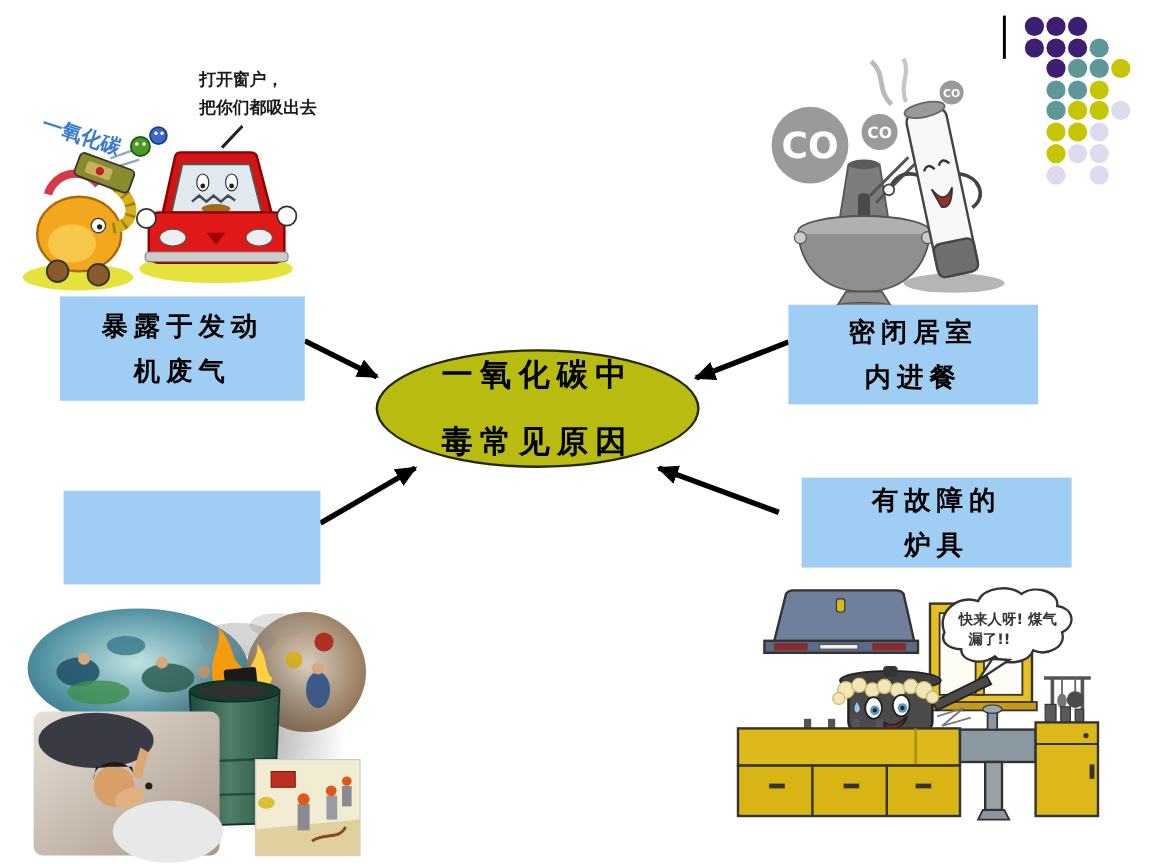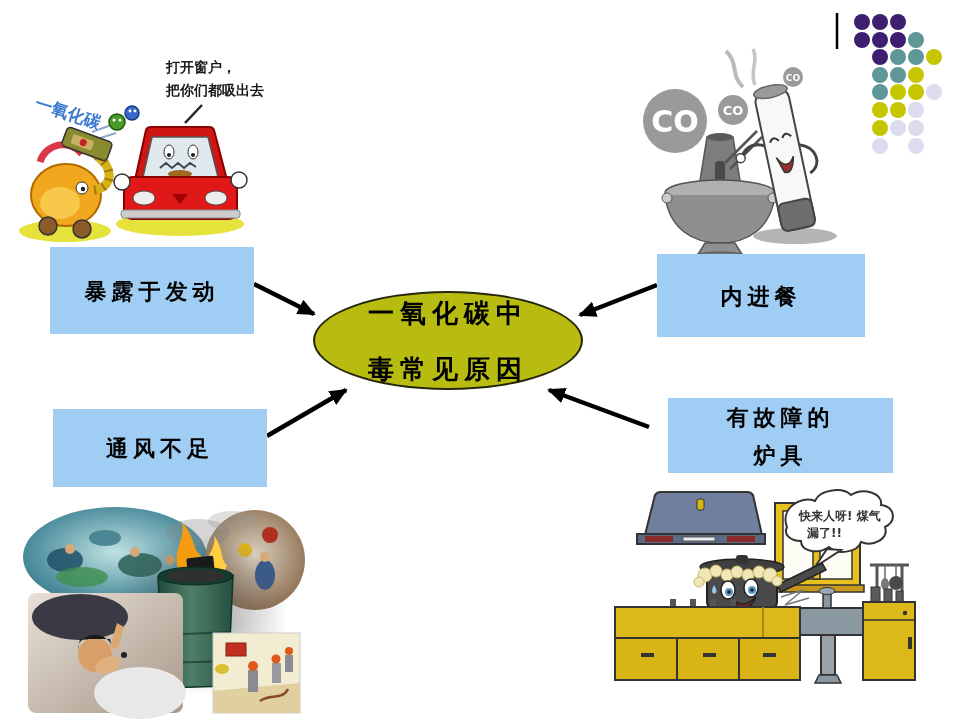--- a/index.html
+++ b/index.html
@@ -169,26 +169,27 @@
     <line x1="649" y1="427" x2="549" y2="390" stroke="#000" stroke-width="4.5" marker-end="url(#ah)"></line>
   </svg>
 
   <div class="center-ellipse">
     <div>一氧化碳中</div>
     <div>毒常见原因</div>
   </div>
 
   <div class="cause-box" style="left:50px;top:247px;width:204px;height:87px">
     <div>暴露于发动</div>
+    <div>机废气</div>
   </div>
   <div class="cause-box" style="left:657px;top:254px;width:208px;height:83px">
+    <div>密闭居室</div>
     <div>内进餐</div>
   </div>
   <div class="cause-box" style="left:53px;top:409px;width:214px;height:78px">
-    <div>通风不足</div>
   </div>
   <div class="cause-box" style="left:668px;top:398px;width:225px;height:75px">
     <div>有故障的</div>
     <div>炉具</div>
   </div>
 
   <svg style="left:20px;top:505px;width:280px;height:210px" viewBox="0 0 280 210">
     <defs>
       <radialGradient id="gTeal" cx="50%" cy="45%" r="65%">
         <stop offset="0%" stop-color="#bfe2e2"></stop>

